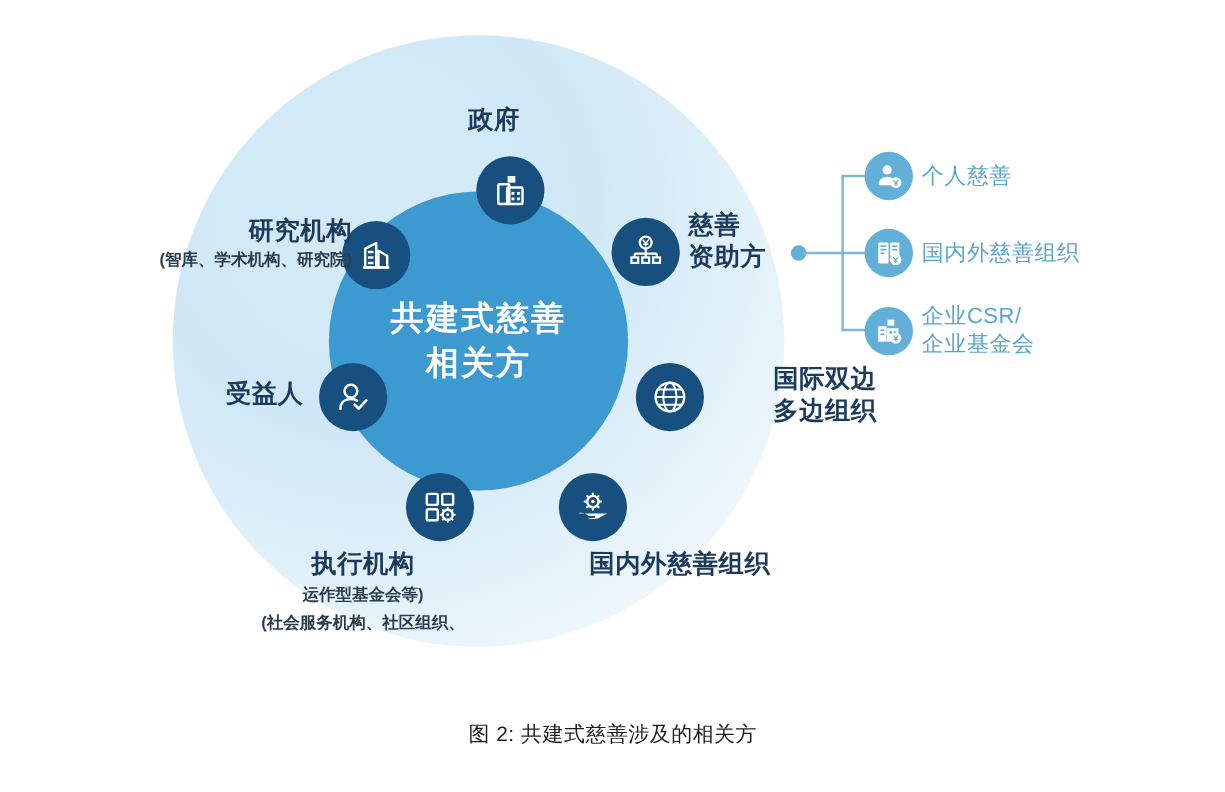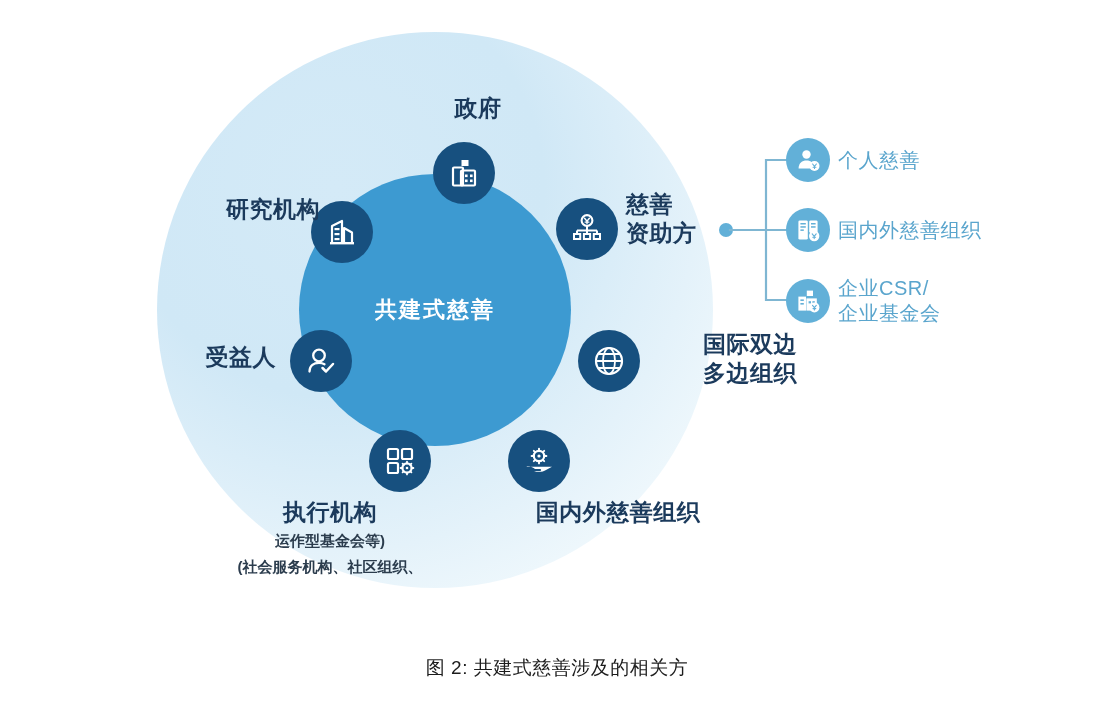--- a/index.html
+++ b/index.html
@@ -54,21 +54,21 @@
     position: absolute;
     left: 0;
     top: 0;
     width: 272px;
     height: 272px;
     display: flex;
     flex-direction: column;
     align-items: center;
     justify-content: center;
     color: #ffffff;
-    font-size: 22px;
+    font-size: 30px;
     font-weight: bold;
     line-height: 1.38;
     letter-spacing: 2px;
     text-align: center;
   }
 
   
   .node-icon {
     position: absolute;
     width: 62px;
@@ -106,21 +106,21 @@
   }
   .label .sub {
     font-size: 15px;
     font-weight: bold;
     letter-spacing: 0px;
     display: block;
     color: #2b3c4d;
     margin-top: 3px;
   }
 
-  .lb-gov      { left: 408px; top: 94px;  width: 140px; text-align: center; }
+  .lb-gov      { left: 379px; top: 94px;  width: 140px; text-align: center; }
   .lb-research { left: 20px;  top: 195px; width: 300px; text-align: right; }
   .lb-donor    { left: 626px; top: 190px; width: 180px; text-align: left; }
   .lb-benef    { left: 80px;  top: 343px; width: 196px; text-align: right; }
   .lb-intl     { left: 650px; top: 330px; width: 200px; text-align: center; }
   .lb-exec     { left: 180px; top: 498px; width: 300px; text-align: center; }
   .lb-industry { left: 468px; top: 498px; width: 300px; text-align: center; }
 
   .lb-exec .sub, .lb-industry .sub { line-height: 1.5; }
 
   
@@ -182,20 +182,21 @@
 
 <div class="page">
 
   <div class="figure">
 
     <div class="halo"></div>
 
     <div class="core">
       <div class="core-text">
         <span>共建式慈善</span>
+        <span>相关方</span>
       </div>
     </div>
 
     <div class="node-icon ni-gov">
       <svg width="34" height="34" viewBox="0 0 34 34" aria-hidden="true">
         <rect x="14.5" y="4" width="7" height="6" fill="#ffffff"></rect>
         <rect x="6" y="11.5" width="10" height="18" rx="1" fill="none" stroke="#ffffff" stroke-width="2.2"></rect>
         <rect x="14" y="14.5" width="14" height="15" rx="1" fill="none" stroke="#ffffff" stroke-width="2.2"></rect>
         <rect x="18" y="18.5" width="2.6" height="2.6" fill="#ffffff"></rect>
         <rect x="23" y="18.5" width="2.6" height="2.6" fill="#ffffff"></rect>
@@ -212,20 +213,21 @@
         <path d="M7 28 V11 L17 6 V28 Z" fill="none" stroke="#ffffff" stroke-width="2.2" stroke-linejoin="round"></path>
         <path d="M19 28 V13 L27 17.5 V28 Z" fill="none" stroke="#ffffff" stroke-width="2.2" stroke-linejoin="round"></path>
         <rect x="9.5" y="13" width="5" height="2.2" fill="#ffffff"></rect>
         <rect x="9.5" y="18" width="5" height="2.2" fill="#ffffff"></rect>
         <rect x="9.5" y="23" width="5" height="2.2" fill="#ffffff"></rect>
         <rect x="5" y="27" width="24" height="2.4" fill="#ffffff"></rect>
       </svg>
     </div>
     <div class="label lb-research">
       <span class="main">研究机构</span>
+      <span class="sub">(智库、学术机构、研究院)</span>
     </div>
 
     <div class="node-icon ni-donor">
       <svg width="34" height="34" viewBox="0 0 34 34" aria-hidden="true">
         <circle cx="17" cy="8.5" r="5.4" fill="none" stroke="#ffffff" stroke-width="2.1"></circle>
         <path d="M14.6 6.3 L17 9.2 L19.4 6.3 M17 9.2 V11.6 M15.1 10.1 H18.9" stroke="#ffffff" stroke-width="1.4" fill="none" stroke-linecap="round"></path>
         <path d="M17 14 V18.5 M7 18.5 H27 M7 18.5 V22 M17 18.5 V22 M27 18.5 V22" stroke="#ffffff" stroke-width="2" fill="none"></path>
         <rect x="4" y="22" width="6.2" height="5" fill="none" stroke="#ffffff" stroke-width="2"></rect>
         <rect x="13.9" y="22" width="6.2" height="5" fill="none" stroke="#ffffff" stroke-width="2"></rect>
         <rect x="23.8" y="22" width="6.2" height="5" fill="none" stroke="#ffffff" stroke-width="2"></rect>

